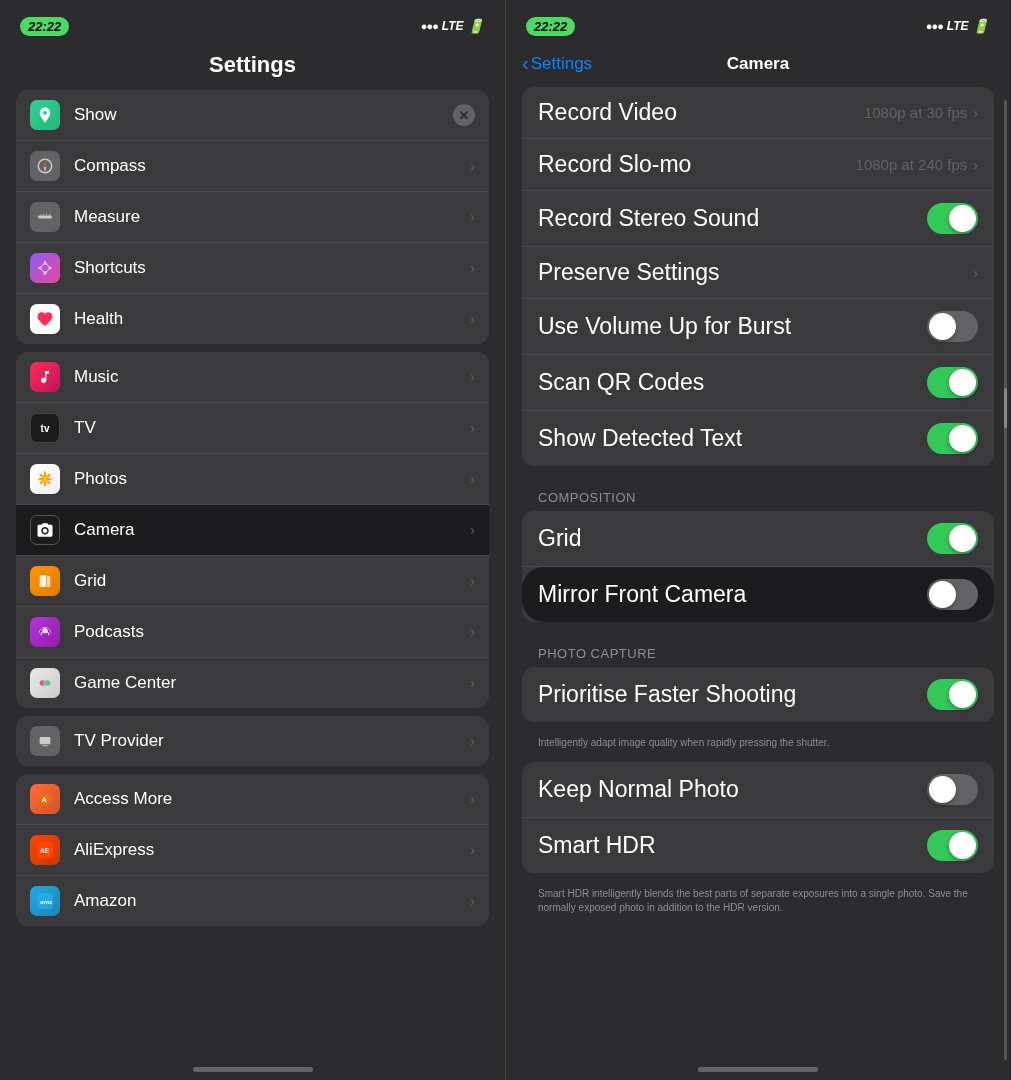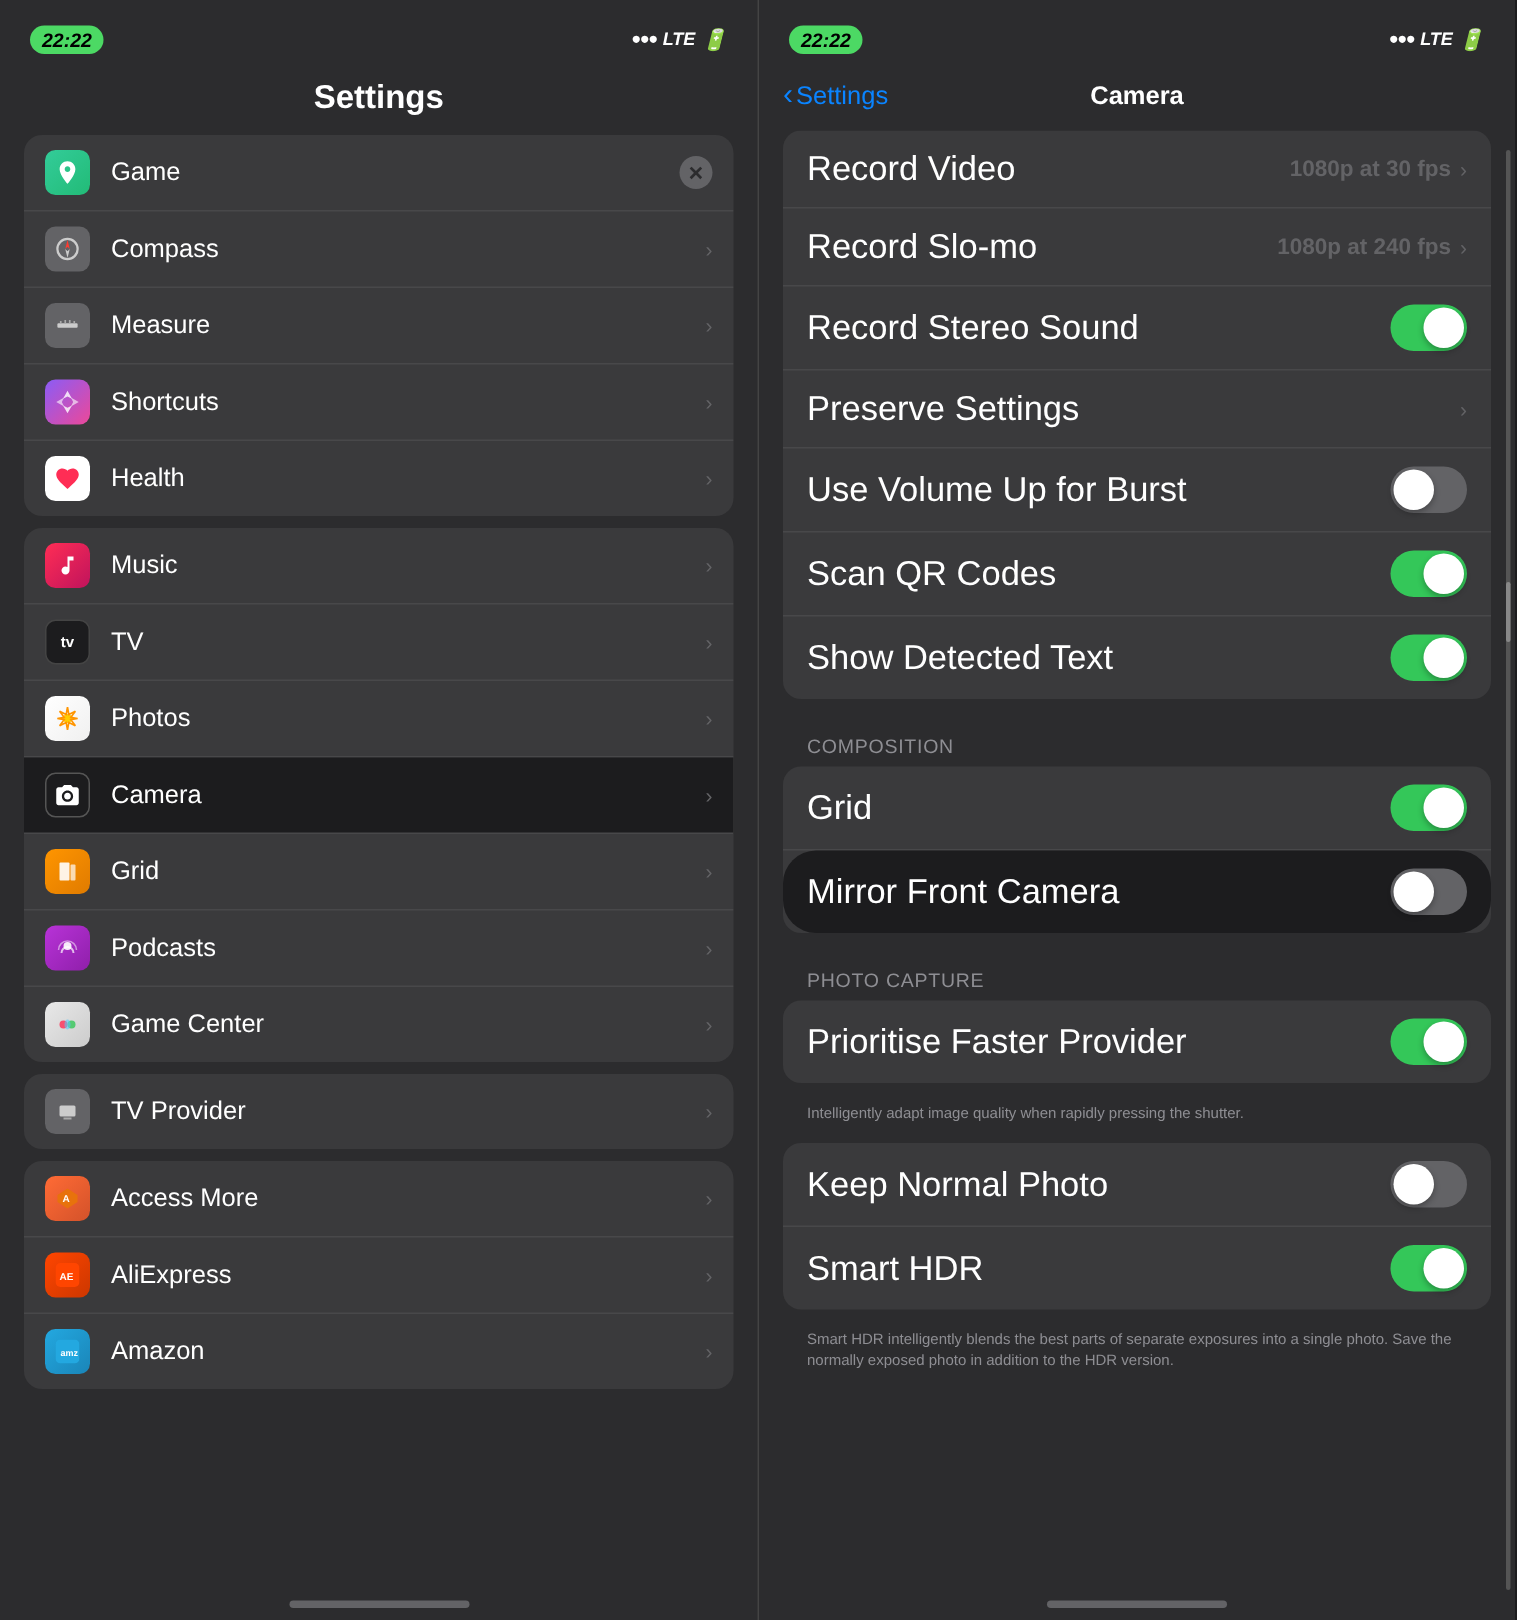--- a/index.html
+++ b/index.html
@@ -217,21 +217,20 @@
     .camera-row-label {
       flex: 1;
       font-size: 23px;
       color: #fff;
     }
 
     .camera-row-value {
       color: #636366;
       font-size: 15px;
       margin-right: 6px;
-      font-weight: bold;
     }
 
     .section-header-label {
       font-size: 13px;
       color: #8e8e93;
       text-transform: uppercase;
       letter-spacing: 0.5px;
       padding: 16px 32px 6px;
     }
 
@@ -304,21 +303,21 @@
 
   <div class="settings-list">
 
     <div class="settings-section">
       <div class="settings-row">
         <div class="app-icon icon-maps">
           <svg width="18" height="18" viewBox="0 0 24 24" fill="none">
             <path d="M12 2C8.13 2 5 5.13 5 9c0 5.25 7 13 7 13s7-7.75 7-13c0-3.87-3.13-7-7-7zm0 9.5c-1.38 0-2.5-1.12-2.5-2.5s1.12-2.5 2.5-2.5 2.5 1.12 2.5 2.5-1.12 2.5-2.5 2.5z" fill="#fff"></path>
           </svg>
         </div>
-        <span class="row-label">Game</span>
+        <span class="row-label">Show</span>
         <div class="close-badge">✕</div>
       </div>
       <div class="settings-row">
         <div class="app-icon icon-compass">
           <svg width="18" height="18" viewBox="0 0 24 24" fill="none">
             <circle cx="12" cy="12" r="9" stroke="#ccc" stroke-width="2" fill="none"></circle>
             <polygon points="12,4 14,12 12,10 10,12" fill="#ff3b30"></polygon>
             <polygon points="12,20 14,12 12,14 10,12" fill="#ccc"></polygon>
           </svg>
         </div>
@@ -544,21 +543,21 @@
       </div>
       <div class="camera-row selected-row">
         <span class="camera-row-label">Mirror Front Camera</span>
         <div class="toggle off"></div>
       </div>
     </div>
 
     <div class="section-header-label">PHOTO CAPTURE</div>
     <div class="camera-section">
       <div class="camera-row">
-        <span class="camera-row-label">Prioritise Faster Provider</span>
+        <span class="camera-row-label">Prioritise Faster Shooting</span>
         <div class="toggle on"></div>
       </div>
     </div>
     <div class="section-footer-label">Intelligently adapt image quality when rapidly pressing the shutter.</div>
 
     <div class="camera-section">
       <div class="camera-row">
         <span class="camera-row-label">Keep Normal Photo</span>
         <div class="toggle off"></div>
       </div>

